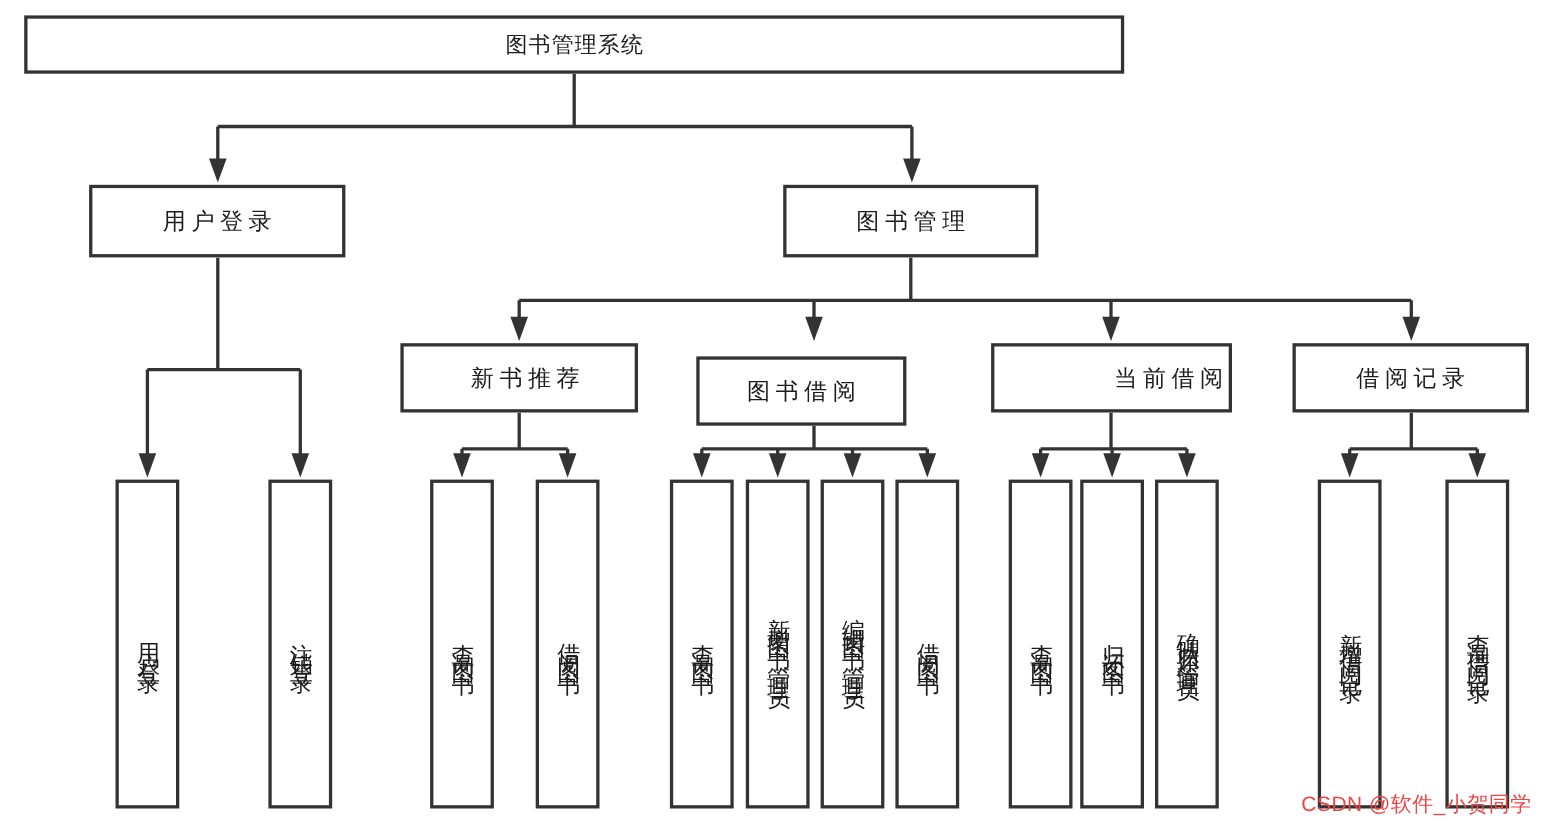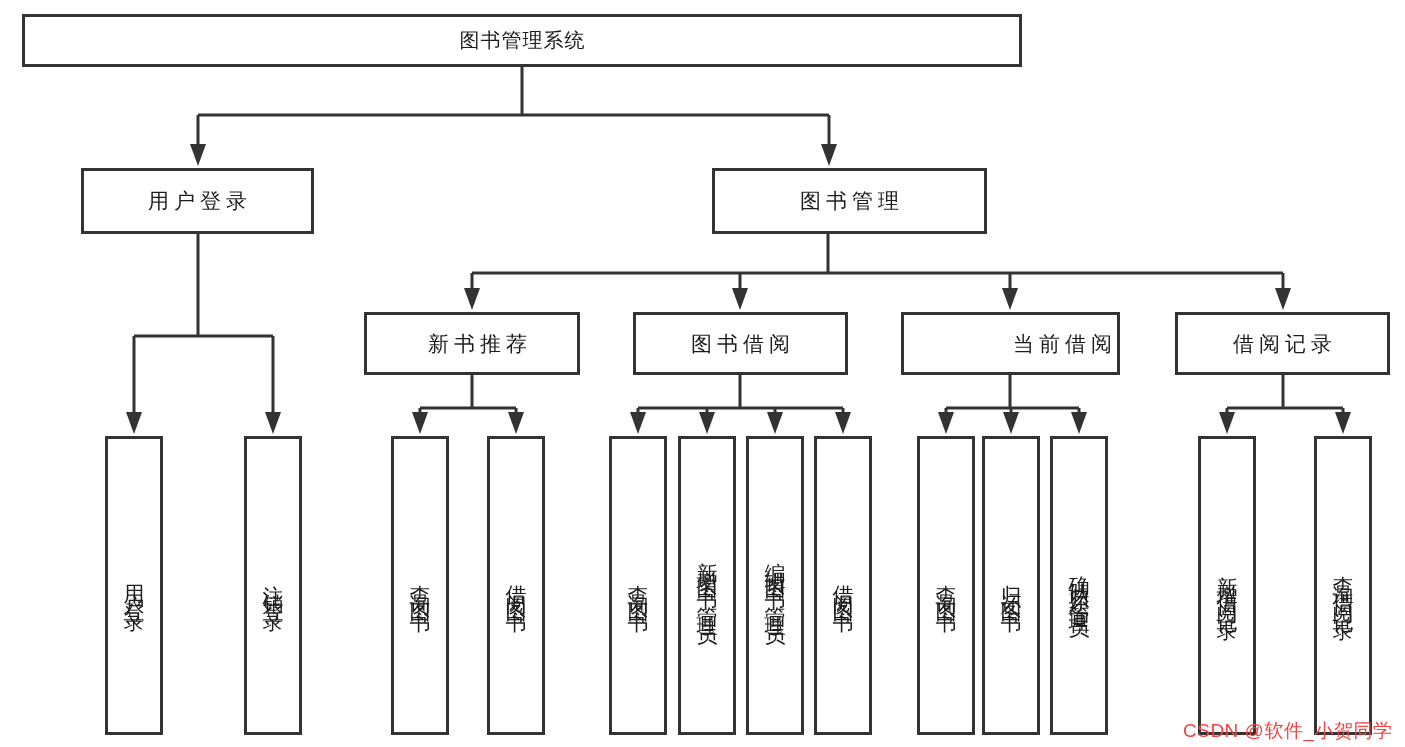--- a/index.html
+++ b/index.html
@@ -94,28 +94,28 @@
     </g>
   </svg>
 
   <div class="node" style="left:22px; top:14px; width:1000px; height:53px;">
     <span class="hlabel root-label">图书管理系统</span>
   </div>
 
   <div class="node" style="left:81px; top:168px; width:233px; height:66px;">
     <span class="hlabel">用户登录</span>
   </div>
-  <div class="node" style="left:712px; top:168px; width:275px; height:66px;font-family:Liberation Mono, monospace;">
+  <div class="node" style="left:712px; top:168px; width:232px; height:66px;font-family:Liberation Mono, monospace;">
     <span class="hlabel">图书管理</span>
   </div>
 
   <div class="node" style="left:364px; top:312px; width:216px; height:63px;padding-left:11px;">
     <span class="hlabel">新书推荐</span>
   </div>
-  <div class="node" style="left:633px; top:312px; width:215px; height:63px;">
+  <div class="node" style="left:633px; top:324px; width:191px; height:63px;">
     <span class="hlabel">图书借阅</span>
   </div>
   <div class="node" style="left:901px; top:312px; width:219px; height:63px;justify-content:flex-end;">
     <span class="hlabel">当前借阅</span>
   </div>
   <div class="node" style="left:1175px; top:312px; width:215px; height:63px;">
     <span class="hlabel">借阅记录</span>
   </div>
 
   <div class="node" style="left:105px; top:436px; width:58px; height:299px;">

